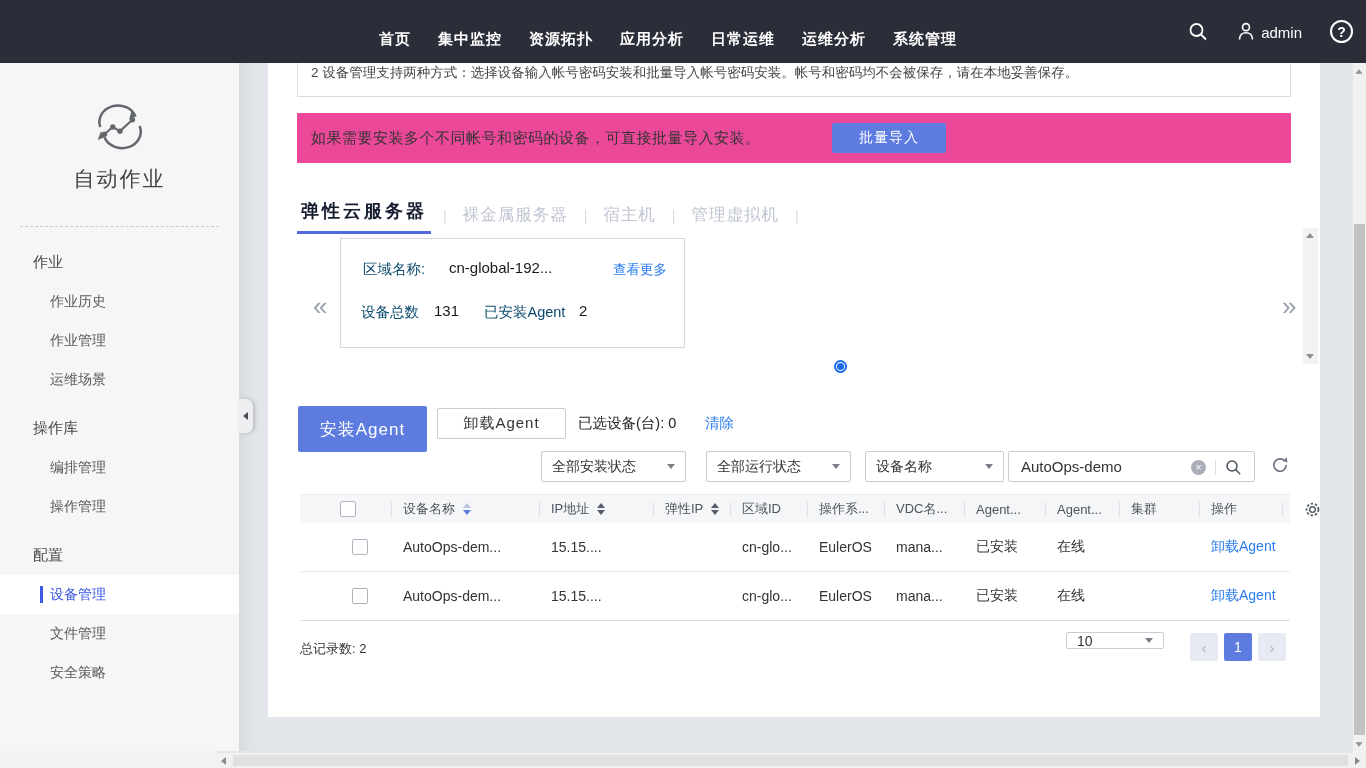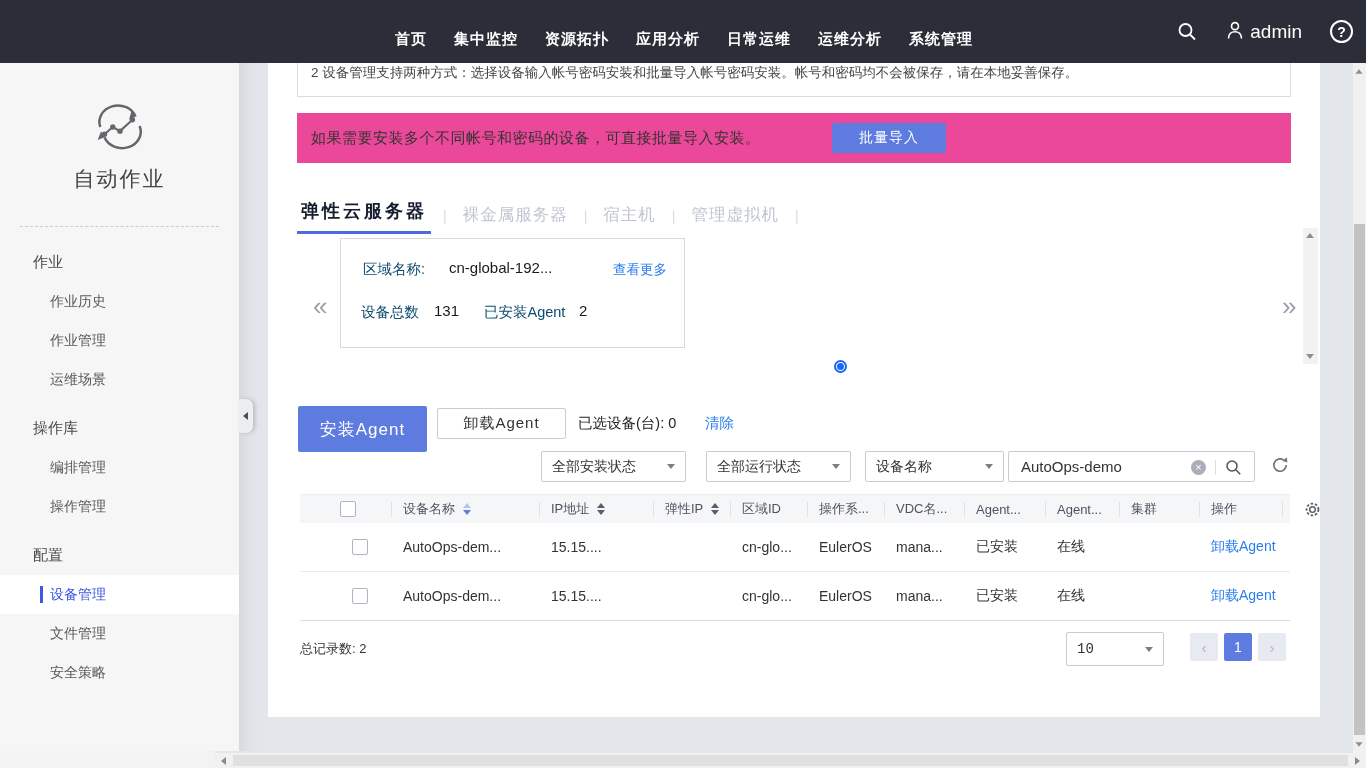--- a/index.html
+++ b/index.html
@@ -1,24 +1,24 @@
 <!DOCTYPE html>
 <html><head>
 <meta charset="utf-8">
 <style>
   * { box-sizing: border-box; margin: 0; padding: 0; }
   html,body { width:1366px; height:768px; overflow:hidden; }
   body { position:relative; background:#e3e6ea; font-family:"Liberation Sans","DejaVu Sans",sans-serif; color:#333; }
 
   
   .navbar { position:absolute; left:0; top:0; width:1366px; height:63px; background:#2b2e38; }
-  .nav-menu { position:absolute; left:395px; top:0; height:78px; display:flex; align-items:center; gap:27px; }
+  .nav-menu { position:absolute; left:379px; top:0; height:78px; display:flex; align-items:center; gap:27px; }
   .nav-item { color:#fff; font-size:15px; font-weight:700; letter-spacing:1px; white-space:nowrap; cursor:pointer; }
   .nav-right { position:absolute; right:13px; top:0; height:63px; display:flex; align-items:center; gap:28px; }
-  .nav-user { display:flex; align-items:flex-start; gap:6px; color:#fff; font-size:19px; cursor:pointer; }
+  .nav-user { display:flex; align-items:flex-end; gap:6px; color:#fff; font-size:15px; cursor:pointer; }
   .help-badge { width:23px; height:23px; border:2px solid #fff; border-radius:50%; color:#fff; font-size:14px; font-weight:700; display:flex; align-items:center; justify-content:center; cursor:pointer; }
 
   
   .sidebar { position:absolute; left:0; top:63px; width:239px; height:688px; background:#f6f6f7; }
   .sidebar-shadow { position:absolute; left:239px; top:63px; width:29px; height:688px;
                     background:linear-gradient(to right,#d6d9de 0%,#e0e3e8 40%,#e3e6ea 100%); }
   .side-logo { display:block; margin:38px auto 0; }
   .side-title { text-align:center; font-size:21px; letter-spacing:2px; color:#444; margin-top:12px; }
   .side-divider { border-top:1px dashed #ccc; margin:33px 20px 0; }
   .side-menu { margin-top:15px; }
@@ -99,21 +99,21 @@
   .checkbox { width:16px; height:16px; border:1px solid #aeb4bf; border-radius:2px; background:#fff; cursor:pointer; display:inline-block; }
   .sort { display:flex; flex-direction:column; gap:2px; margin-left:8px; }
   .sort .up   { width:0;height:0;border-bottom:5px solid #575d6c;border-left:4px solid transparent;border-right:4px solid transparent; }
   .sort .down { width:0;height:0;border-top:5px solid #575d6c;border-left:4px solid transparent;border-right:4px solid transparent; }
   .sort.desc .up { border-bottom-color:#b9c2e0; }
   .sort.desc .down { border-top-color:#5e7ce0; }
   .cell-link { font-size:14px; }
 
   
   .tbl-total { position:absolute; left:32px; top:570px; font-size:13px; color:#333; line-height:31px; }
-  .page-size { left:798px; top:569px; width:98px; height:34px;font-family:Liberation Mono, monospace; }
+  .page-size { left:798px; top:569px; width:98px; height:17px; }
   .pg-btn { position:absolute; top:570px; width:28px; height:28px; border-radius:2px; background:#e8eaf3; color:#b0b5c5;
             font-size:15px; display:flex; align-items:center; justify-content:center; cursor:pointer; }
   .pg-prev { left:922px; } .pg-next { left:990px; }
   .pg-current { position:absolute; left:956px; top:570px; width:28px; height:28px; border-radius:2px; background:#5e7ce0;
                 color:#fff; font-size:14px; display:flex; align-items:center; justify-content:center; cursor:pointer; }
 
   
   .v-scroll { position:absolute; left:1353px; top:63px; width:13px; height:690px; background:#f1f1f1; }
   .v-scroll .tri-up { position:absolute; left:2px; top:6px; transform:scale(.9); }
   .v-scroll .tri-down { position:absolute; left:2px; bottom:6px; transform:scale(.9); }

